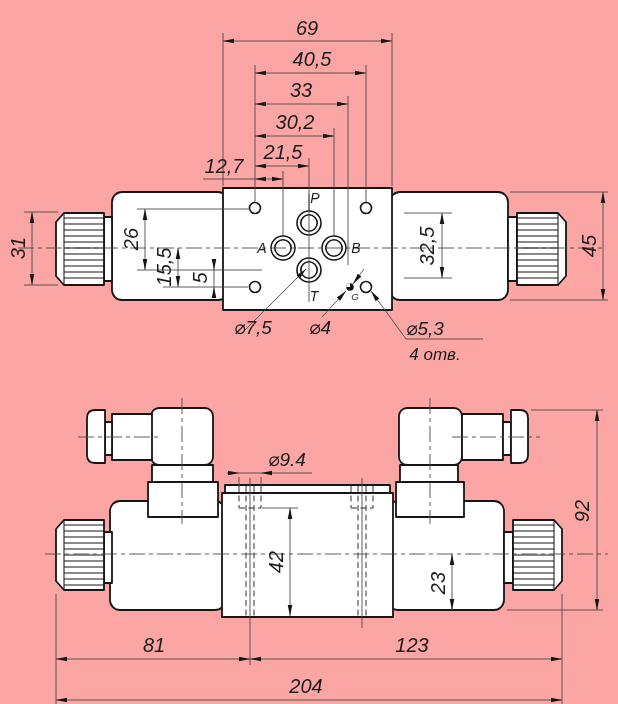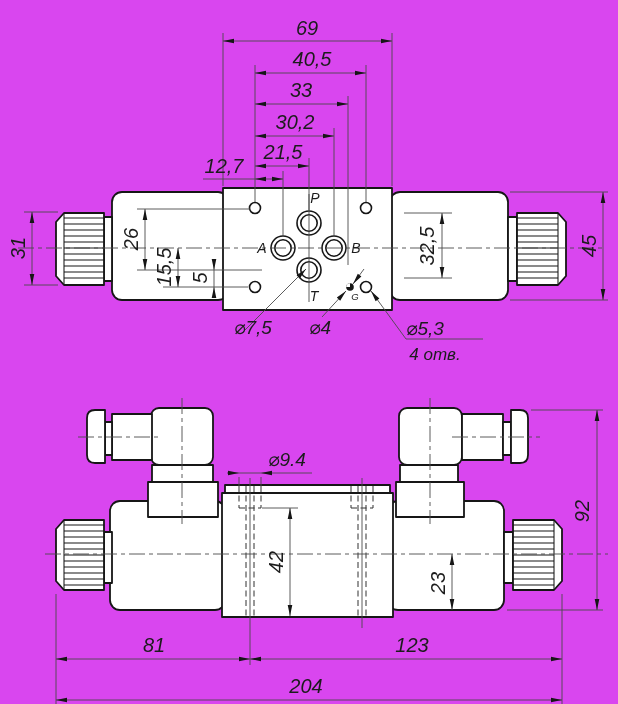--- a/index.html
+++ b/index.html
@@ -1,16 +1,16 @@
 <!DOCTYPE html>
 <html><head>
 <meta charset="utf-8">
 <style>
   html,body{margin:0;padding:0;background:#ffffff;}
-  .stage{width:618px;height:704px;background:#d946ef;position:relative;}
+  .stage{width:618px;height:704px;background:#fca5a5;position:relative;}
   svg text{fill:#1c1c1c;font-family:"Liberation Sans","DejaVu Sans",sans-serif;font-style:italic;}
   .of {fill:#ffffff;stroke:#161616;stroke-width:1.8;stroke-linejoin:round;}
   .k  {fill:none;stroke:#161616;stroke-width:1.05;}
   .circ{fill:none;stroke:#161616;stroke-width:1.6;}
   .t  {fill:none;stroke:#4a4a4a;stroke-width:0.9;}
   .cl {fill:none;stroke:#4a4a4a;stroke-width:0.9;stroke-dasharray:16 4 4 4;}
   .hid{fill:none;stroke:#303030;stroke-width:1;stroke-dasharray:6 3.5;}
   .ar {fill:#161616;stroke:none;}
   .d20{font-size:20px;}
   .d19{font-size:19px;}

